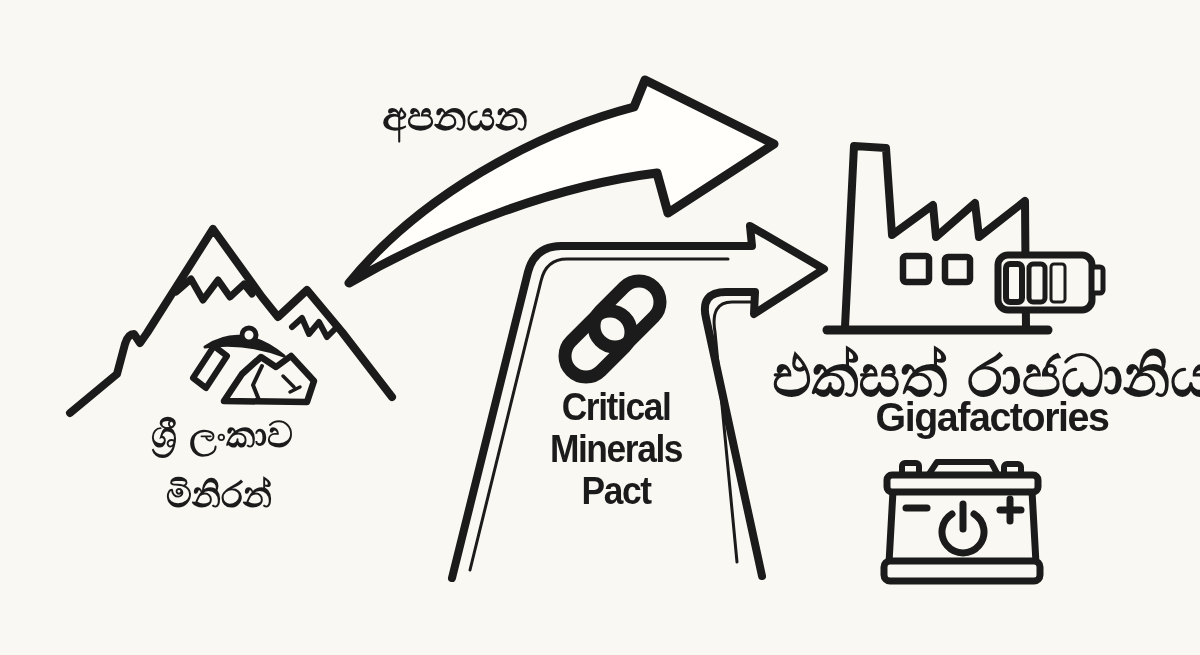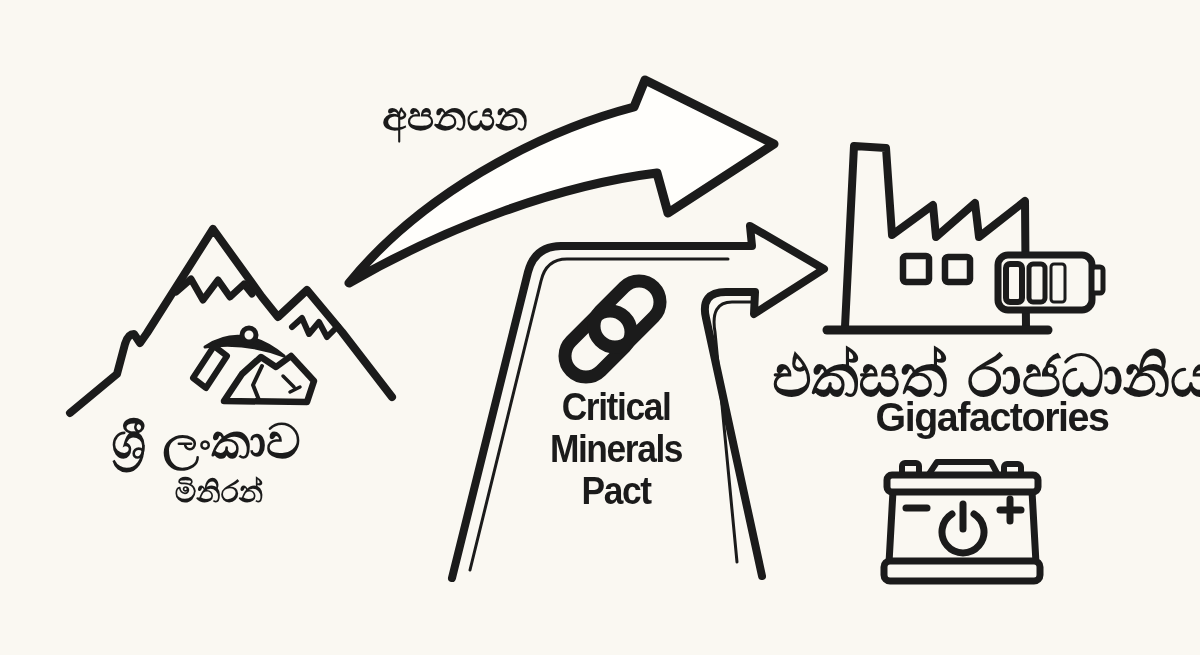--- a/index.html
+++ b/index.html
@@ -15,22 +15,22 @@
   .sb{stroke:var(--ink);fill:var(--bg);stroke-linecap:round;stroke-linejoin:round;}
   .sw{stroke:var(--ink);fill:#fffefb;stroke-linecap:round;stroke-linejoin:round;}
   .fi{fill:var(--ink);stroke:var(--ink);stroke-linejoin:round;stroke-linecap:round;}
   
   .label{
     position:absolute;font-weight:700;white-space:nowrap;color:var(--ink);
     transform:translateX(-50%);line-height:1.05;
   }
   .sinhala{font-family:"DejaVu Sans","Liberation Sans",sans-serif;}
   .lbl-apanayana{left:455px;top:95px;font-size:40px;}
-  .lbl-srilanka{left:206px;top:416px;font-size:48px;}
-  .lbl-miniran{left:219px;top:476px;font-size:30px;}
+  .lbl-srilanka{left:222px;top:416px;font-size:36px;}
+  .lbl-miniran{left:219px;top:476px;font-size:36px;}
   .lbl-uk{left:992px;top:346px;font-size:58px;}
   .lbl-giga{left:992px;top:396px;font-size:41px;letter-spacing:-1.5px;transform:translateX(-50%) scaleX(.96);}
   .pact-block{
     position:absolute;left:616px;top:386px;text-align:center;
     font-weight:700;font-size:38px;line-height:42px;letter-spacing:-1.5px;
     color:var(--ink);transform:translateX(-50%) scaleX(.93);white-space:nowrap;
   }
 </style>
 </head>
 <body>

